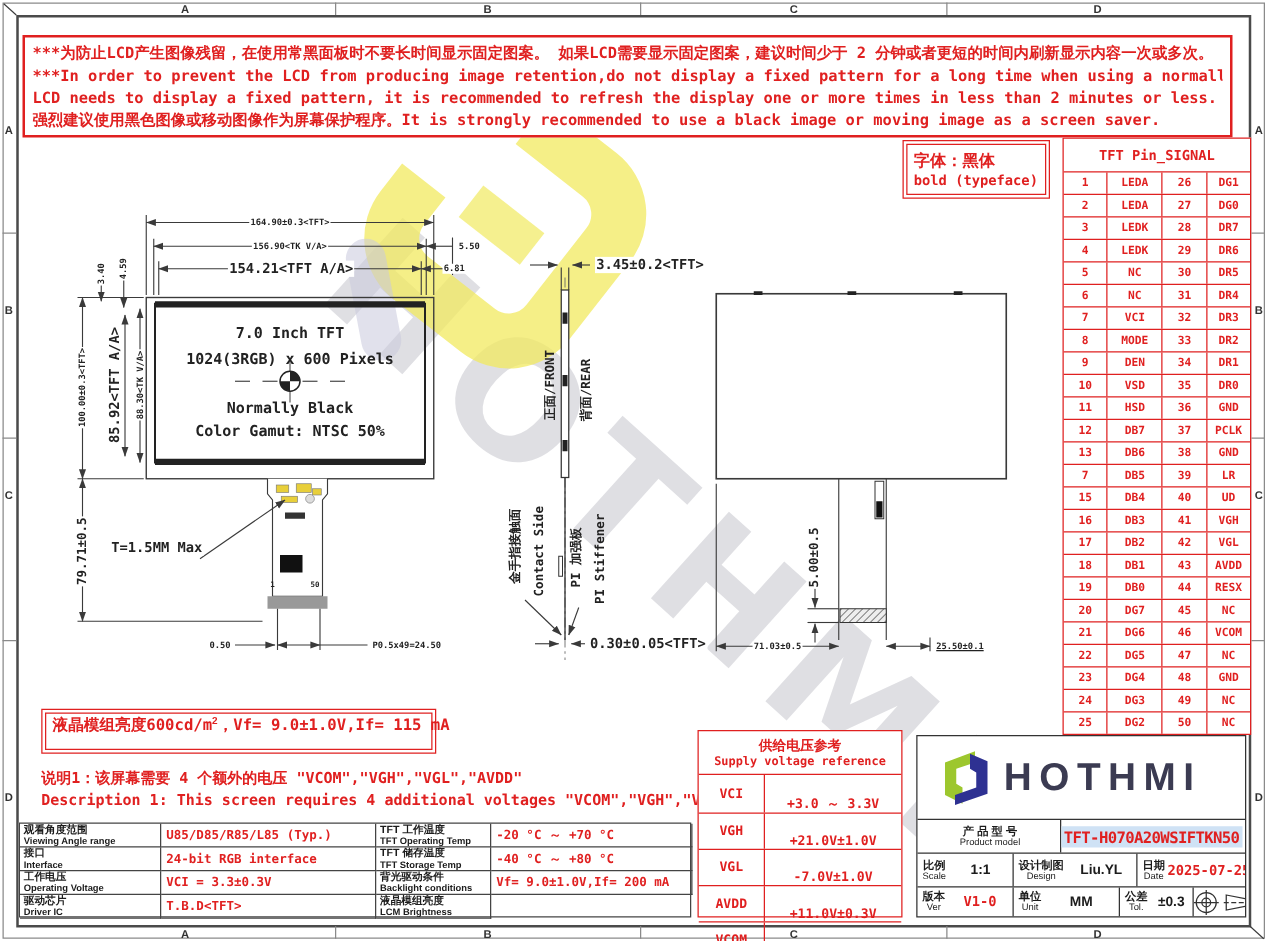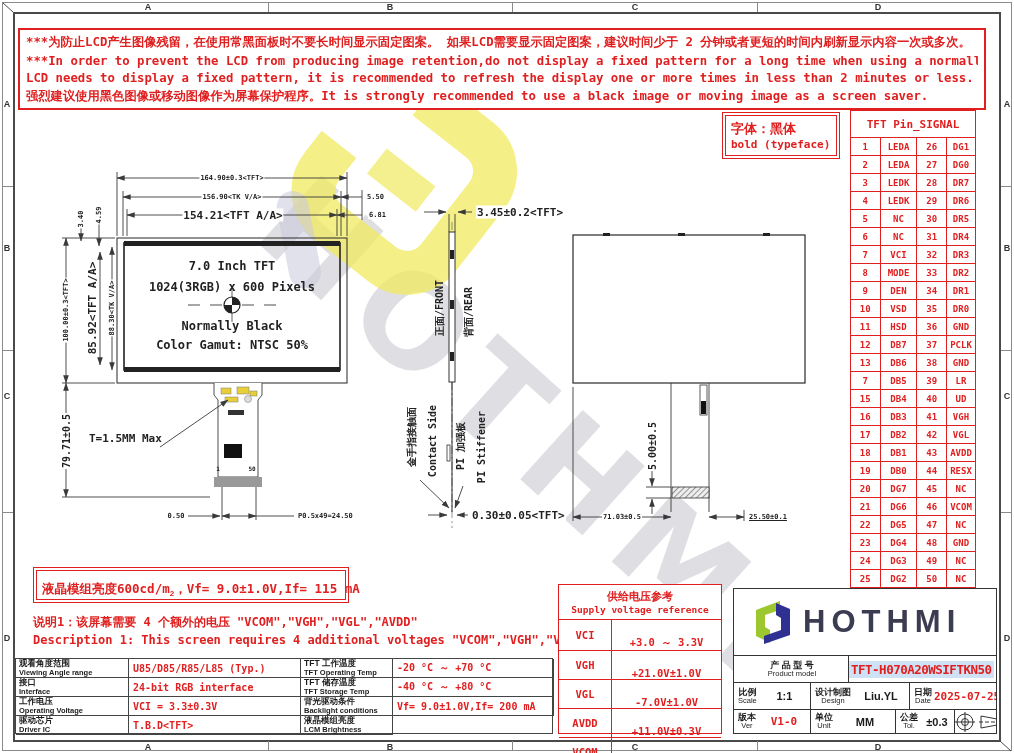--- a/index.html
+++ b/index.html
@@ -20,27 +20,27 @@
   .warn{position:absolute;left:18px;top:28px;width:952px;height:74px;border:2px solid var(--red);
         background:#fff;z-index:4;padding:2px 6px;display:flex;flex-direction:column;justify-content:space-around;}
   .warn div{font:700 12.3px "DejaVu Sans Mono",monospace;color:var(--red);white-space:nowrap;overflow:hidden;}
   .dblbox{position:absolute;border:1px solid var(--red);z-index:4;background:#fff;}
   .dblbox .in{position:absolute;left:2px;top:2px;right:2px;bottom:2px;border:1px solid var(--red);
               display:flex;flex-direction:column;justify-content:center;padding:1px 5px;}
   #fontnote{left:722px;top:112px;width:116px;height:45px;}
   #fontnote .l1{font:700 13px "Liberation Sans",sans-serif;color:var(--red);white-space:nowrap;}
   #fontnote .l2{font:700 11px "DejaVu Sans Mono",monospace;color:var(--red);white-space:nowrap;}
   #bright{left:33px;top:567px;width:314px;height:34px;}
-  #bright .in{flex-direction:row;align-items:flex-end;justify-content:flex-start;}
+  #bright .in{flex-direction:row;align-items:flex-start;justify-content:flex-start;}
   #bright span{font:700 12.5px "DejaVu Sans Mono",monospace;color:var(--red);white-space:nowrap;}
   #bright sup{font-size:8px;font-weight:700;color:var(--red);}
   .notetxt{position:absolute;font:700 12px "DejaVu Sans Mono",monospace;color:var(--red);
            white-space:nowrap;z-index:4;}
   
-  #pintable{position:absolute;left:850px;top:110px;width:126px;height:478px;border:1.5px solid var(--red);
+  #pintable{position:absolute;left:850px;top:110px;width:151px;height:478px;border:1.5px solid var(--red);
             display:flex;flex-direction:column;z-index:4;background:#fff;box-sizing:border-box;}
   #pintable .hdr{flex:0 0 26px;display:flex;align-items:center;justify-content:center;
                  font:700 11px "DejaVu Sans Mono",monospace;color:var(--red);}
   .prow{flex:1;display:flex;border-top:1px solid var(--red);}
   .pcell{display:flex;align-items:center;justify-content:center;
          font:700 9px "DejaVu Sans Mono",monospace;color:var(--red);}
   .pcell.c0{flex:0 0 23%;} .pcell.c1{flex:0 0 29%;border-left:1px solid var(--red);}
   .pcell.c2{flex:0 0 23%;border-left:1px solid var(--red);} .pcell.c3{flex:1;border-left:1px solid var(--red);}
   
   #supply{position:absolute;left:558px;top:584px;width:164px;height:150px;border:1.5px solid var(--red);
@@ -420,21 +420,21 @@
 
   <div class="ctext" style="top:266px;">7.0 Inch TFT</div>
   <div class="ctext" style="top:287px;">1024(3RGB) x 600 Pixels</div>
   <div class="ctext" style="top:326px;">Normally Black</div>
   <div class="ctext" style="top:345px;">Color Gamut: NTSC 50%</div>
 
   <div class="dim" style="left:232px;top:178px;">164.90±0.3&lt;TFT&gt;</div>
   <div class="dim" style="left:232px;top:197px;">156.90&lt;TK V/A&gt;</div>
   <div class="dim lg" style="left:233px;top:215px;">154.21&lt;TFT A/A&gt;</div>
   <div class="dim la" style="left:366px;top:197px;">5.50</div>
-  <div class="dim la" style="left:368px;top:215px;">6.81</div>
+  <div class="dim la" style="left:354px;top:215px;">6.81</div>
   <div class="dim rot" style="left:66px;top:310px;">100.00±0.3&lt;TFT&gt;</div>
   <div class="dim rot lg" style="left:92px;top:308px;">85.92&lt;TFT A/A&gt;</div>
   <div class="dim rot" style="left:112px;top:308px;">88.30&lt;TK V/A&gt;</div>
   <div class="dim rot" style="left:81px;top:219px;">3.40</div>
   <div class="dim rot" style="left:99px;top:215px;">4.59</div>
   <div class="dim rot md" style="left:66px;top:441px;">79.71±0.5</div>
   <div class="dim la lg" style="left:88px;top:438px;">T=1.5MM Max</div>
   <div class="dim" style="left:176px;top:516px;">0.50</div>
   <div class="dim la" style="left:297px;top:516px;">P0.5x49=24.50</div>
   <div class="dim sm nobg" style="left:218px;top:468px;">1</div>

